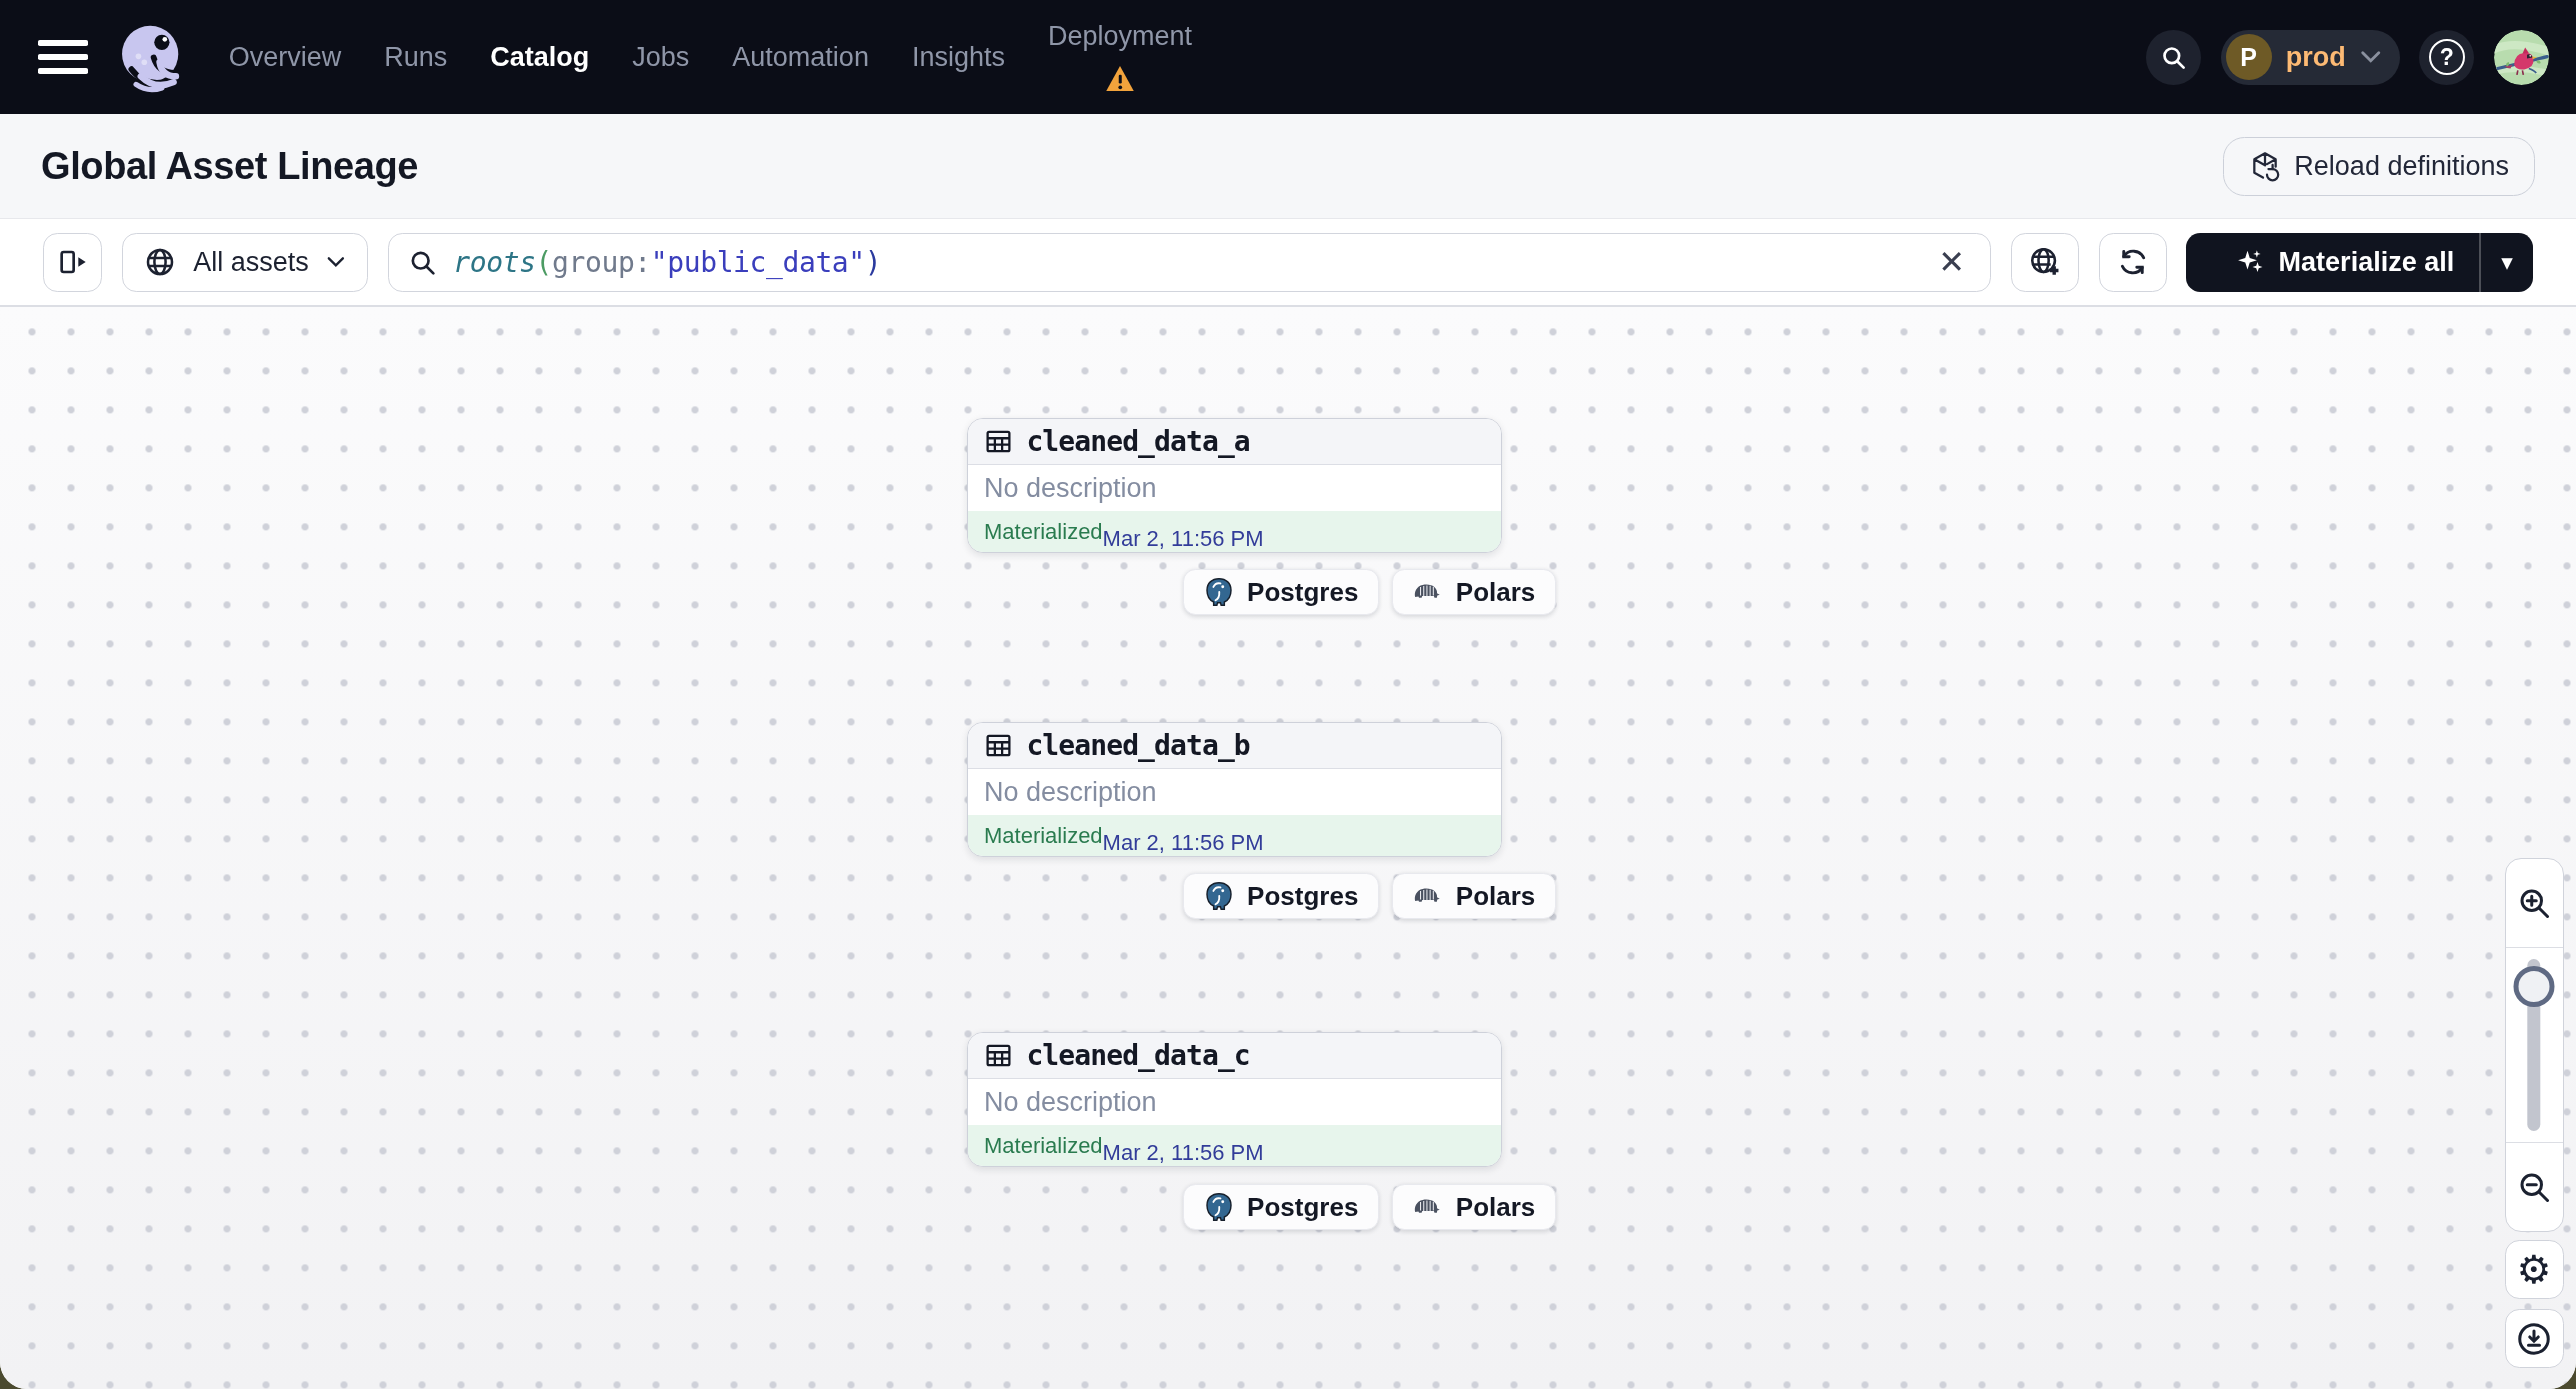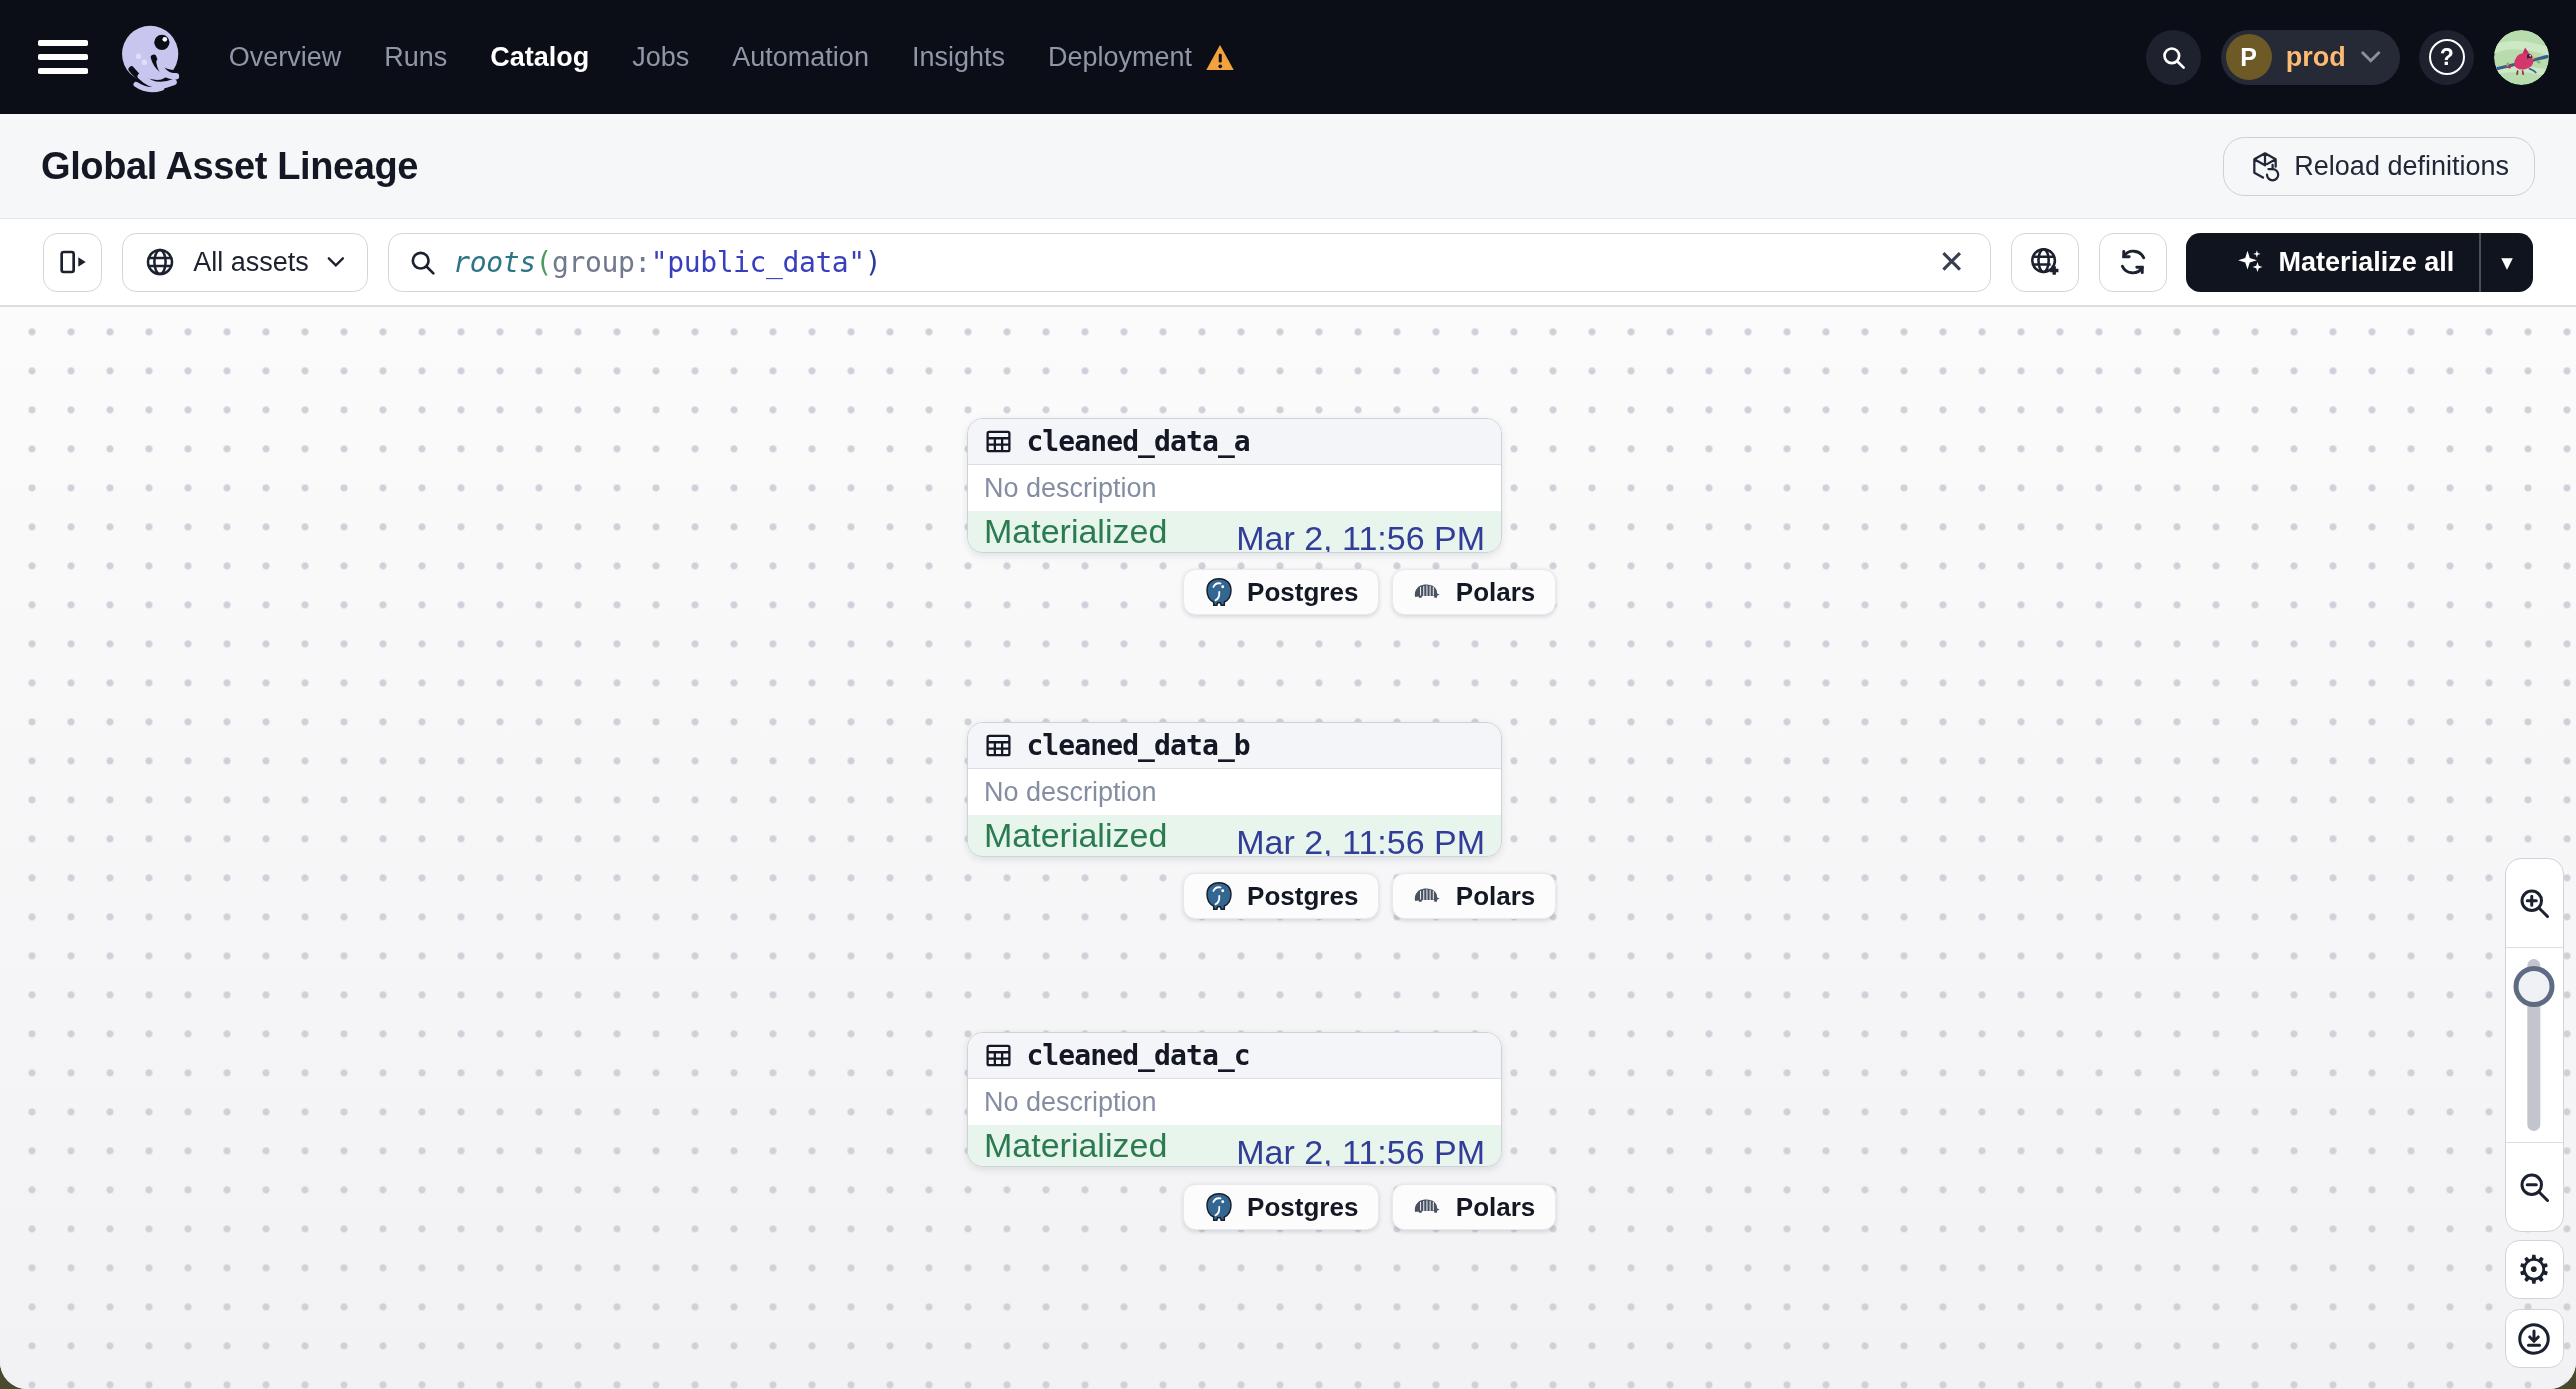--- a/index.html
+++ b/index.html
@@ -12,21 +12,21 @@
   
   .topnav { height:114px; flex:0 0 114px; background:#0b0d17; display:flex;
             align-items:center; padding:0 27px 0 38px; }
   .hamburger { width:57px; height:57px; display:flex; flex-direction:column;
                justify-content:center; gap:8px; cursor:pointer; }
   .hamburger span { display:block; width:50px; height:6.3px; background:#fff; border-radius:1.8px; }
   .logo { margin-left:19.7px; width:75px; height:75px; }
   .nav-items { display:flex; align-items:center; gap:43px; margin-left:39px; }
   .nav-link { font-size:27px; font-weight:500; color:#8f96a8; cursor:pointer; white-space:nowrap; }
   .nav-link.active { color:#ffffff; font-weight:700; }
-  .nav-deploy { display:flex; align-items:center; gap:12.5px; }
+  .nav-deploy { display:flex; align-items:center; gap:12.5px;flex-direction:column; }
   .warn-icon { width:30px; height:29px; }
   .nav-right { margin-left:auto; display:flex; align-items:center; gap:19.7px; }
   .circle-btn { width:55px; height:55px; border-radius:50%; background:#1e222e;
                 display:flex; align-items:center; justify-content:center; cursor:pointer; }
   .env-pill { height:55px; border-radius:29px; background:#252a36; display:flex;
               align-items:center; gap:14.3px; padding:0 18px 0 4.5px; cursor:pointer; }
   .env-avatar { width:46px; height:46px; border-radius:50%; background:#6e5a26; color:#fff;
                 display:flex; align-items:center; justify-content:center;
                 font-size:25px; font-weight:700; }
   .env-name { color:#fdba74; font-size:27px; font-weight:600; }
@@ -72,21 +72,21 @@
   .asset-node { position:absolute; left:967px; width:535px; border:1.8px solid #ced1da;
                 border-radius:16px; background:#fff; overflow:hidden;
                 box-shadow:0 2.7px 7.2px rgba(20,25,40,0.10); cursor:pointer; }
   .an-header { height:46px; background:#f4f5f8; border-bottom:1.8px solid #dcdee5;
                display:flex; align-items:center; gap:13.4px; padding:0 16px; }
   .an-title { font-family:"DejaVu Sans Mono", monospace; font-weight:700; font-size:28px;
               color:#141824; letter-spacing:-0.9px; }
   .an-body { height:46px; display:flex; align-items:center; padding:0 16px;
              font-size:27px; color:#848da1; }
   .an-footer { height:41px; background:#e7f5ec; display:flex; align-items:center;
-               justify-content:space-between; padding:0 16px; font-size:34px; }
+               justify-content:flex-start; padding:0 16px; font-size:22px; }
   .an-status { color:#2a7b4f; }
   .an-ts { color:#323c99;margin-top:14px; }
   .node-tags { position:absolute; left:1021px; width:535px; display:flex; gap:12.5px;
                justify-content:flex-end; }
   .tag-pill { height:46px; background:#fcfcfd; border:0.9px solid #e8e9ee; border-radius:12.5px;
               display:flex; align-items:center; gap:11.6px; padding:0 19.7px;
               box-shadow:0 1.8px 4.5px rgba(20,25,40,0.14); font-size:26px; font-weight:700;
               color:#141824; cursor:pointer; }
 
   

